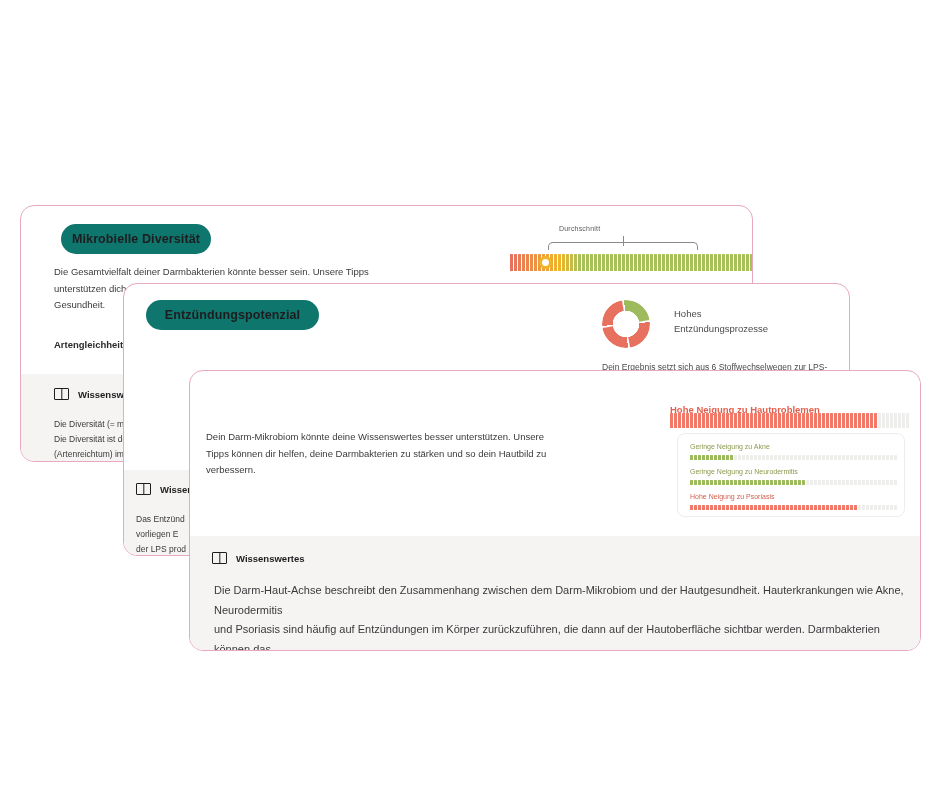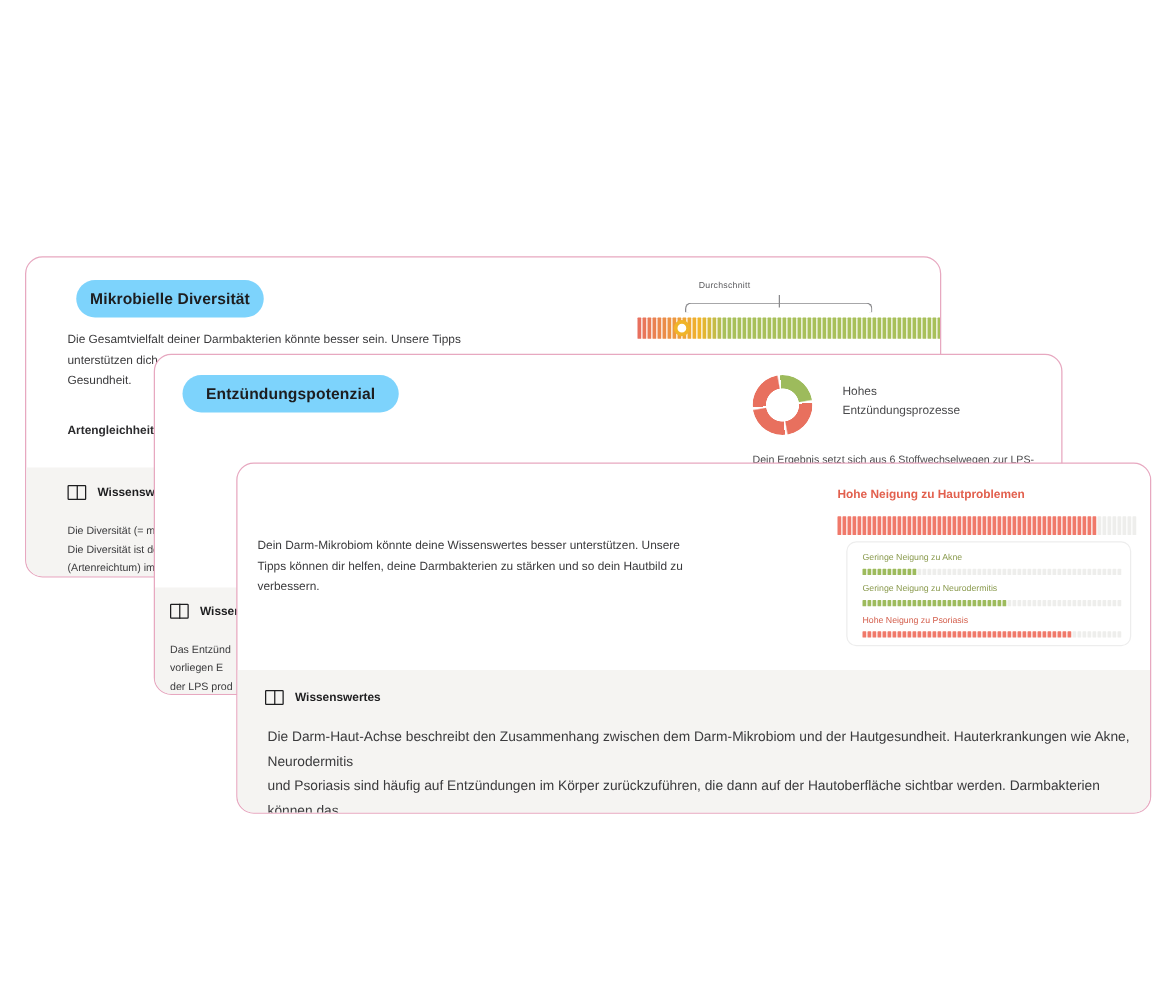--- a/index.html
+++ b/index.html
@@ -21,21 +21,21 @@
     position: absolute;
     background: #ffffff;
     border: 1px solid #e7a8c0;
     border-radius: 14px;
     overflow: hidden;
   }
   .card-body { position: relative; width: 100%; height: 100%; }
 
   .pill {
     position: absolute;
-    background: #7dd3fc;
+    background: #0f766e;
     border-radius: 999px;
     display: flex; align-items: center; justify-content: center;
     color: #1d1d1f;
     font-weight: 700;
     letter-spacing: .1px;
   }
 
   .para {
     position: absolute;
     color: #3a3a3c;
@@ -258,21 +258,21 @@
   </div>
 
   <div class="card" style="left:189px; top:370px; width:732px; height:281px;">
     <div class="card-body">
 
       <div class="para" style="left:16px; top:58px; width:380px; font-size:9.5px;">Dein Darm-Mikrobiom könnte deine Wissenswertes besser unterstützen. Unsere
 Tipps können dir helfen, deine Darmbakterien zu stärken und so dein Hautbild zu
 verbessern.</div>
 
       <div class="skin-panel" style="left:475px; top:10px; width:256px; height:150px;">
-        <div class="skin-title" style="left:5px; top:9px; font-size:9.5px;">Hohe Neigung zu Hautproblemen</div>
+        <div class="skin-title" style="left:5px; top:23px; font-size:9.5px;">Hohe Neigung zu Hautproblemen</div>
         <div class="segbar" id="mainbar" style="left:5px; top:32px;">
             <i style="height: 15px; background: rgb(240, 121, 106);"></i>
             <i style="height: 15px; background: rgb(240, 121, 106);"></i>
             <i style="height: 15px; background: rgb(240, 121, 106);"></i>
             <i style="height: 15px; background: rgb(240, 121, 106);"></i>
             <i style="height: 15px; background: rgb(240, 121, 106);"></i>
             <i style="height: 15px; background: rgb(240, 121, 106);"></i>
             <i style="height: 15px; background: rgb(240, 121, 106);"></i>
             <i style="height: 15px; background: rgb(240, 121, 106);"></i>
             <i style="height: 15px; background: rgb(240, 121, 106);"></i>

